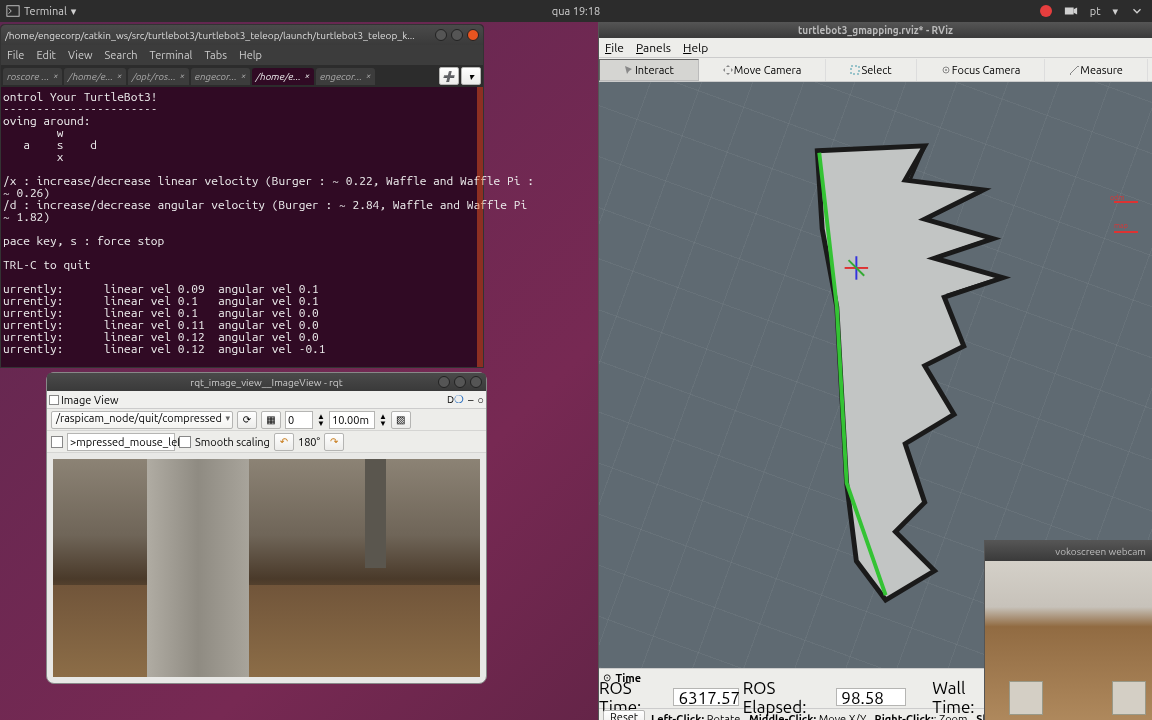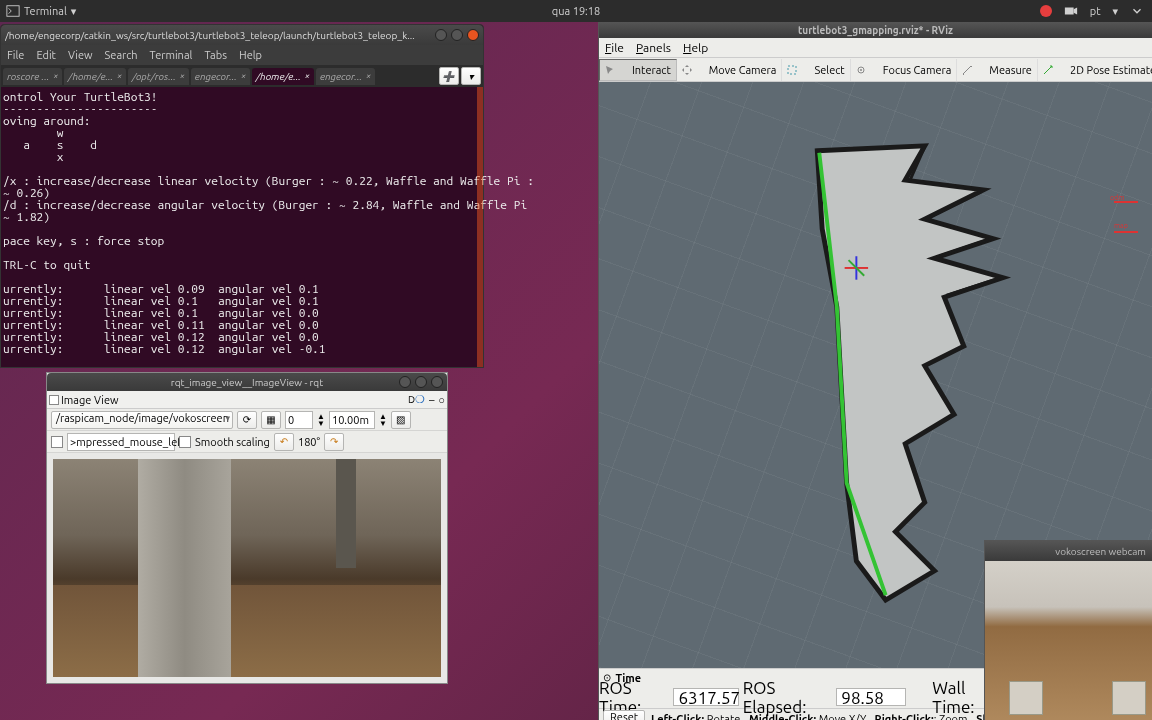--- a/index.html
+++ b/index.html
@@ -22,21 +22,21 @@
 .win-btn.close { background: #e95420; }
 .terminal-menu { height: 20px; background: #3c3c3c; color: #ccc; font-size: 11px; display: flex; align-items: center; gap: 12px; padding: 0 6px; }
 .terminal-tabs { height: 22px; background: #2c2c2c; display: flex; align-items: center; gap: 2px; padding: 0 2px; font-style: italic; }
 .terminal-tab { background: #3c3c3c; color: #aaa; font-size: 10px; padding: 3px 4px; border-radius: 3px 3px 0 0; display: flex; align-items: center; gap: 4px; max-width: 70px; overflow: hidden; }
 .terminal-tab.active { background: #300a24; color: #eee; }
 .tab-close { font-size: 9px; }
 .terminal-body { padding: 4px 2px; font-family: "Ubuntu Mono", monospace; font-size: 12px; line-height: 12px; color: #eee; white-space: pre; min-height: 280px; position: relative; }
 .term-scrollbar { position: absolute; right: 0; top: 0; bottom: 0; width: 6px; background: #e95420; opacity: 0.5; }
 
 
-.rqt { position: absolute; top: 372px; left: 46px; width: 402px; background: #e8e8e6; border: 1px solid #888; border-radius: 0; z-index: 9; }
+.rqt { position: absolute; top: 372px; left: 46px; width: 441px; background: #e8e8e6; border: 1px solid #888; border-radius: 8px; z-index: 9; }
 .rqt-titlebar { height: 18px; background: linear-gradient(#4a4a4a, #3a3a3a); color: #ccc; font-size: 10px; display: flex; align-items: center; justify-content: center; border-radius: 4px 4px 0 0; position: relative; }
 .rqt-titlebar .win-btns { position: absolute; right: 4px; }
 .rqt-header { height: 18px; background: #f0f0ee; border-bottom: 1px solid #ccc; display: flex; align-items: center; font-size: 11px; padding: 0 2px; }
 .rqt-header .spacer { flex: 1; }
 .sq-chk { width: 10px; height: 10px; border: 1px solid #888; background: #fff; margin-right: 2px; }
 .rqt-row { height: 22px; background: #ededea; border-bottom: 1px solid #d5d5d3; display: flex; align-items: center; gap: 4px; padding: 0 4px; font-size: 11px; }
 .rqt-combo { flex: 0 0 auto; height: 18px; border: 1px solid #b5b5b3; background: linear-gradient(#fff,#f3f3f0); padding: 0 14px 0 4px; font-size: 11px; position: relative; border-radius: 2px; }
 .rqt-combo::after { content: "▾"; position: absolute; right: 2px; top: 1px; font-size: 9px; color: #666; }
 .rqt-btn { width: 20px; height: 18px; border: 1px solid #b5b5b3; background: linear-gradient(#fff,#ececea); border-radius: 2px; display: flex; align-items: center; justify-content: center; font-size: 10px; }
 .rqt-spin { width: 46px; height: 18px; border: 1px solid #b5b5b3; background: #fff; font-size: 11px; padding: 0 2px; display: flex; align-items: center; }
@@ -46,21 +46,21 @@
 .rqt-image .pillar { position: absolute; left: 22%; top: 0; bottom: 0; width: 24%; background: linear-gradient(90deg,#b0aca3,#8f8b82,#a8a49b); }
 .rqt-image .pillar2 { position: absolute; right: 22%; top: 0; width: 5%; height: 50%; background: #5a564e; }
 .rqt-image .floor { position: absolute; left:0; right:0; bottom:0; height: 42%; background: linear-gradient(180deg,#71553a,#8c6d47); }
 
 
 .rviz { position: absolute; top: 22px; left: 598px; right: 0; bottom: 0; background: #ededea; border-left: 1px solid #555; z-index: 5; }
 .rviz-titlebar { height: 16px; background: linear-gradient(#555,#3a3a3a); color: #bbb; font-size: 10px; display: flex; align-items: center; justify-content: center; font-weight: bold; }
 .rviz-menu { height: 20px; background: #ededea; border-bottom: 1px solid #ccc; display: flex; align-items: center; gap: 12px; padding: 0 6px; font-size: 12px; }
 .rviz-menu span u { text-decoration: underline; }
 .rviz-toolbar { height: 24px; background: #ededea; border-bottom: 1px solid #ccc; display: flex; align-items: center; font-size: 11px; }
-.rviz-tool { height: 22px; padding: 0 5px; display: flex; align-items: center; gap: 17px; border-right: 1px solid #ddd; white-space: nowrap; }
+.rviz-tool { height: 22px; padding: 0 24px; display: flex; align-items: center; gap: 1px; border-right: 1px solid #ddd; white-space: nowrap; }
 .rviz-tool.active { background: #d5d5d2; border: 1px inset #bbb; }
 .tool-glyph { width: 10px; height: 10px; display: inline-block; }
 .rviz-view { position: relative; height: 586px; background: #5f6a72; overflow: hidden; }
 .rviz-grid { position: absolute; inset: 0; background-image: repeating-linear-gradient(20deg, rgba(255,255,255,0.05) 0 1px, transparent 1px 48px), repeating-linear-gradient(110deg, rgba(255,255,255,0.05) 0 1px, transparent 1px 48px); }
 .overlay-text { position: absolute; top: 12px; left: 16px; font-family: monospace; font-size: 12px; letter-spacing: 2px; }
 .overlay-fps { color: #5fa05f; }
 .overlay-vsync { color: #d07070; }
 .map-shape { position: absolute; top: 10%; left: 20%; width: 60%; height: 80%; }
 .rviz-time-hdr { height: 18px; background: #ededea; border-top: 1px solid #ccc; display: flex; align-items: center; gap: 4px; padding: 0 4px; font-size: 11px; }
 .rviz-time-hdr .arrow { font-size: 10px; }
@@ -188,21 +188,21 @@
   <div class="rqt-header">
     <span class="sq-chk"></span>
     <span>Image View</span>
     <span class="spacer"></span>
     <span style="font-size:10px">D</span>
     <span style="color:#2a6fbf">❍</span>
     <span style="margin:0 4px">–</span>
     <span>○</span>
   </div>
   <div class="rqt-row">
-    <div class="rqt-combo" style="width:182px"><span>/raspicam_node/image/vokoscreen</span></div>
+    <div class="rqt-combo" style="width:182px"><span>/raspicam_node/quit/compressed</span></div>
     <div class="rqt-btn">⟳</div>
     <div class="rqt-btn">▦</div>
     <div class="rqt-spin small">
         <span>0</span>
       </div>
     <span style="font-size:8px;line-height:7px">▲<br>▼</span>
     <div class="rqt-spin">
         <span>10.00m</span>
       </div>
     <span style="font-size:8px;line-height:7px">▲<br>▼</span>

